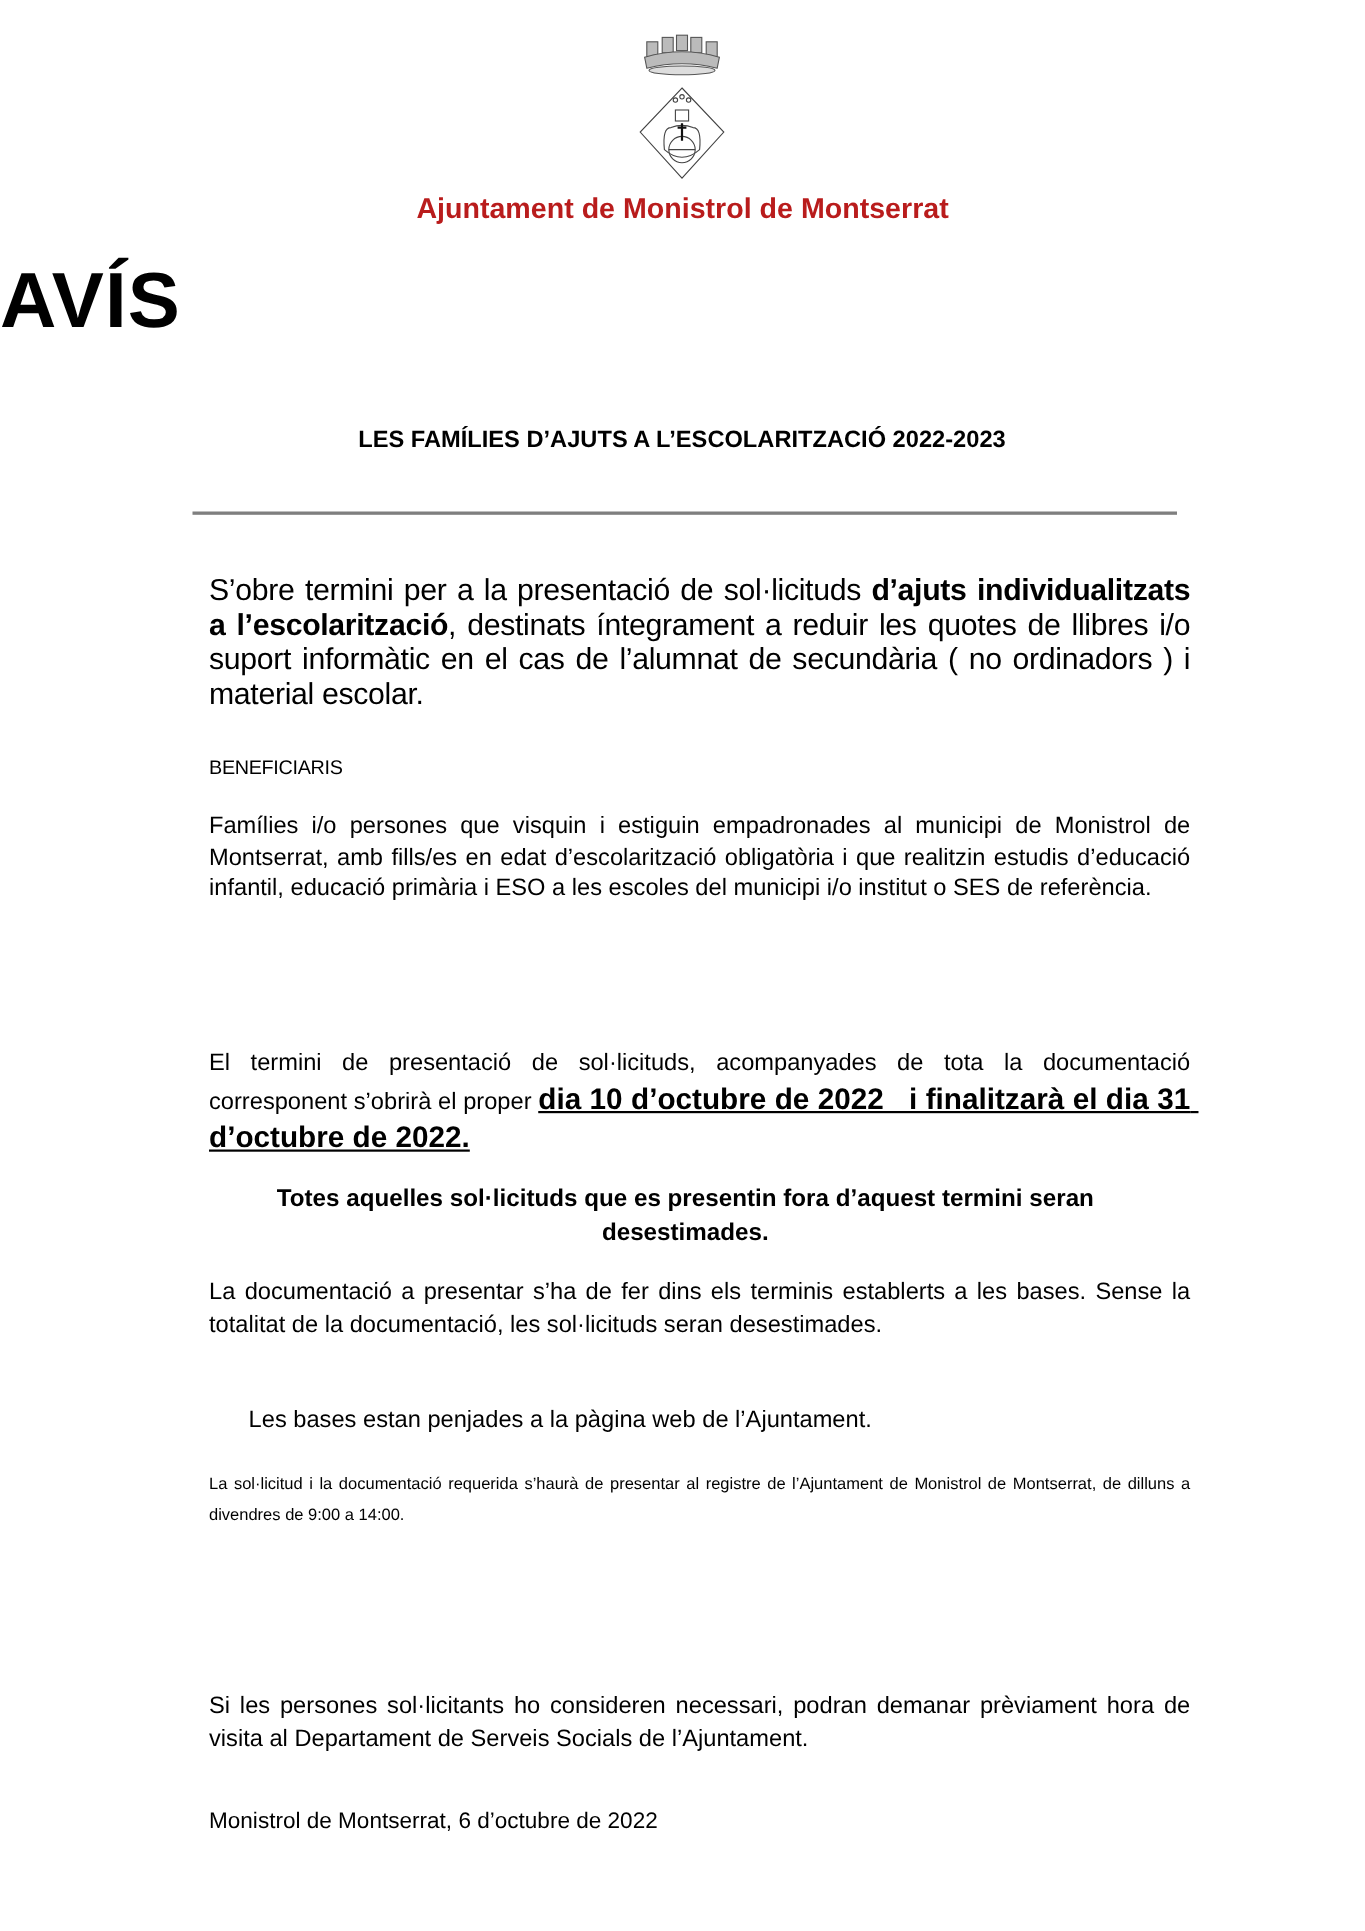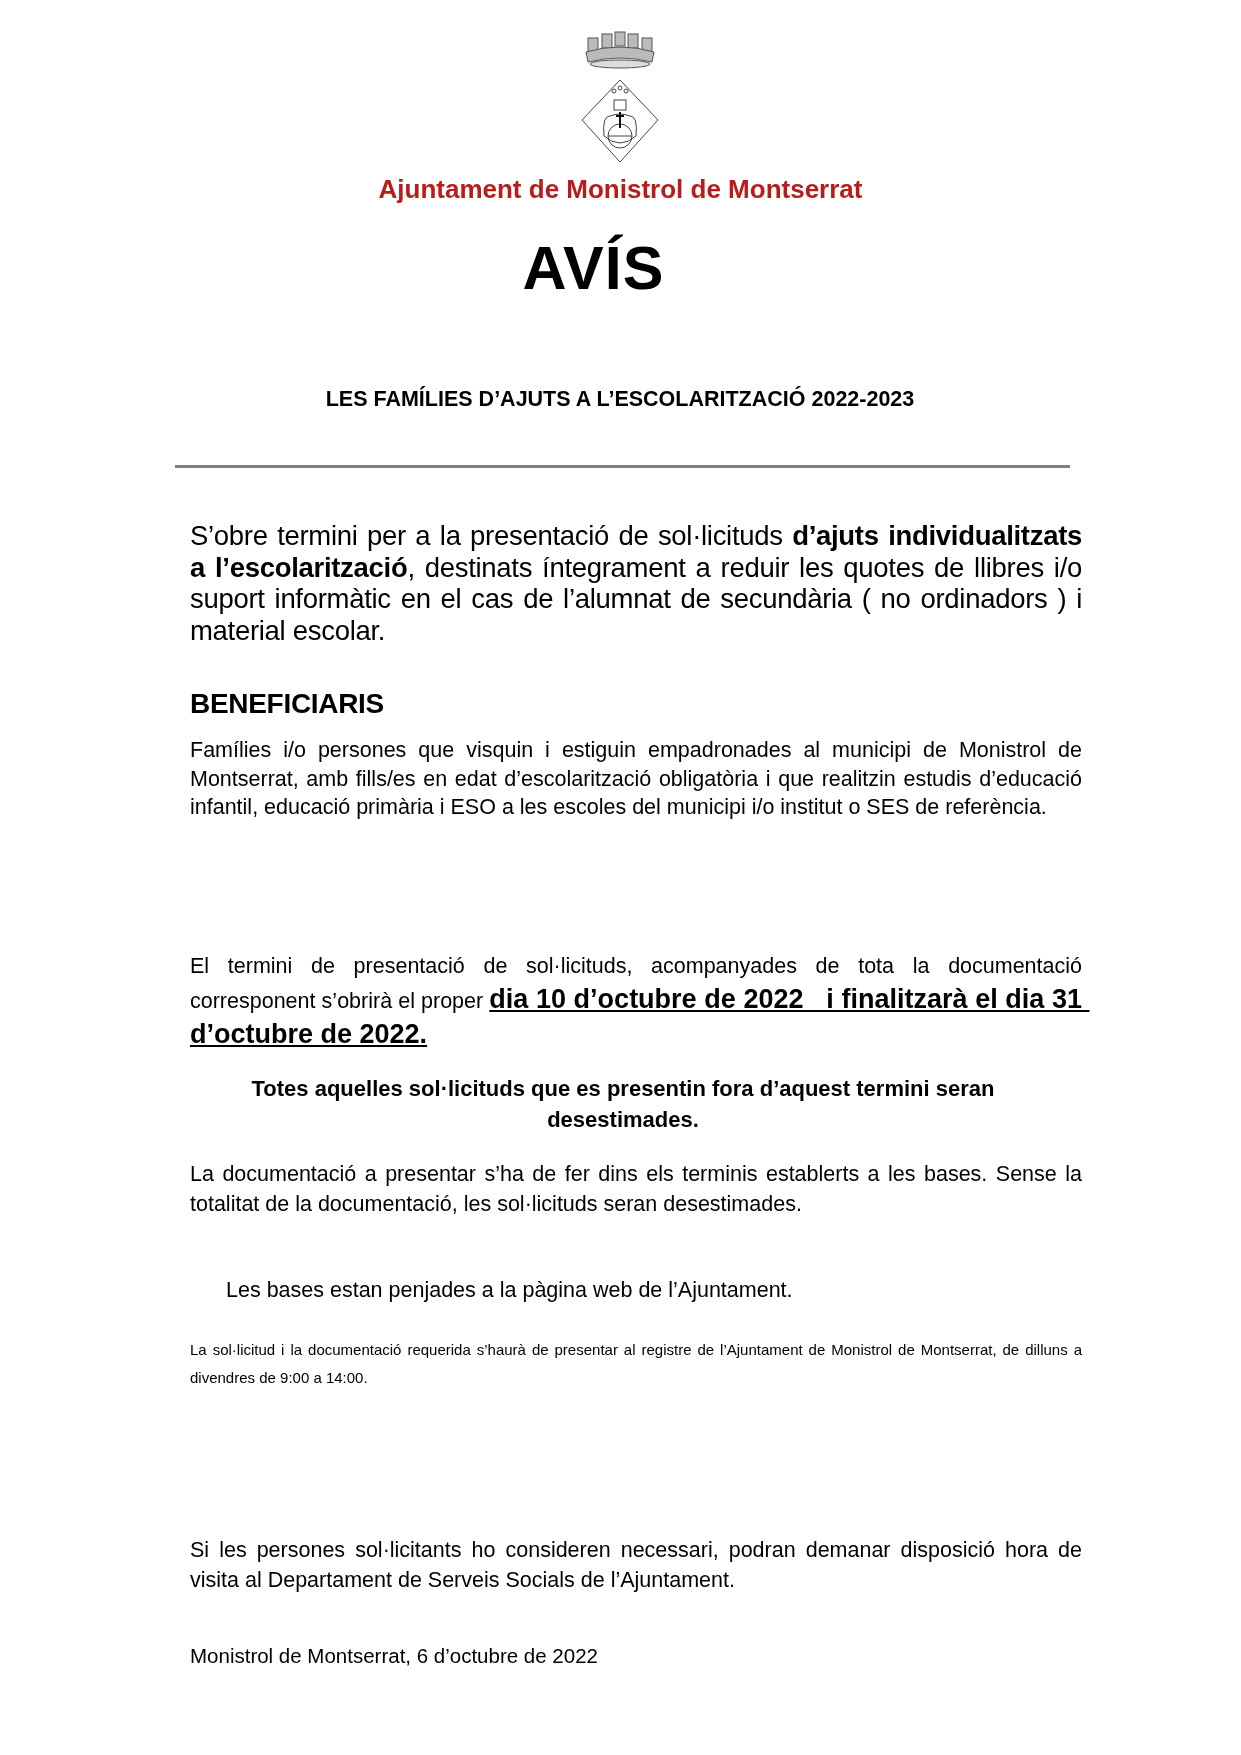--- a/index.html
+++ b/index.html
@@ -1,28 +1,28 @@
 <!DOCTYPE html>
 <html><head>
   <meta charset="utf-8">
   <style>
     html, body { margin: 0; padding: 0; background: #ffffff; }
     body { width: 1241px; height: 1755px; position: relative; overflow: hidden; color: #000; }
     .page { position: absolute; left: 0; top: 0; width: 1241px; height: 1755px; }
     .crest { position: absolute; left: 580px; top: 28px; width: 80px; height: 140px; }
     .org { position: absolute; left: 0; width: 1241px; top: 174px; text-align: center;
       font-family: "Liberation Sans", sans-serif; font-weight: bold; font-size: 26px; color: #b91c1c; }
-    .title { position: absolute; left: 0; width: 1187px; top: 238px; text-align: center;
-      font-family: "Liberation Sans", sans-serif; font-weight: bold; font-size: 61px; line-height: 1; letter-spacing: 1px; }
+    .title { position: absolute; left: 0; width: 1187px; top: 238px; 
+      font-family: "Liberation Sans", sans-serif; font-weight: bold; font-size: 71px; line-height: 1; letter-spacing: 1px; }
     .subtitle { position: absolute; left: 170px; width: 900px; top: 378px; text-align: center;
       font-family: "Liberation Sans", sans-serif; font-weight: bold; font-size: 21.5px; line-height: 42px; }
     .rule { position: absolute; left: 175px; width: 895px; top: 465px; height: 3px; background: #7f7f7f; }
     .text { position: absolute; left: 190px; width: 892px; font-family: "Liberation Sans Narrow", "Liberation Sans", sans-serif; }
     .intro { top: 520px; font-size: 27.5px; line-height: 31.5px; text-align: justify; letter-spacing: -0.3px; }
-    .h { font-family: "Liberation Sans", sans-serif; font-weight: bold; font-size: 28px; letter-spacing: -0.3px; }
+    .h { font-family: "Liberation Sans", sans-serif; font-weight: normal; font-size: 18px; letter-spacing: -0.3px; }
     .h-benef { top: 688px; }
     .benef { top: 736px; font-size: 21.5px; line-height: 28.5px; text-align: justify; }
     .h-term { top: 893px; }
     .term { top: 950px; font-size: 21.5px; line-height: 33px; text-align: justify; }
     .term .hl { font-weight: bold; font-size: 27px; text-decoration: underline; }
     .warn { top: 1073px; text-align: center; font-weight: bold; font-size: 22px; line-height: 31px; left: 177px; width: 892px; }
     .p1 { top: 1160px; font-size: 21.5px; line-height: 29.5px; text-align: justify; }
     .p2 { top: 1276px; font-size: 21.5px; line-height: 29.5px; margin-left: 36px; }
     .p3 { top: 1336px; font-size: 15px; line-height: 28px; text-align: justify; }
     .p4 { top: 1420px; font-size: 21.5px; line-height: 29.5px; text-align: justify; }
@@ -71,16 +71,16 @@
   <div class="text h h-benef">BENEFICIARIS</div>
   <div class="text benef">Famílies i/o persones que visquin i estiguin empadronades al municipi de Monistrol de Montserrat, amb fills/es en edat d’escolarització obligatòria i que realitzin estudis d’educació infantil, educació primària i ESO a les escoles del municipi i/o institut o SES de referència.</div>
 
   <div class="text term"><span>El termini de presentació de sol·licituds, acompanyades de tota la documentació corresponent s’obrirà el proper </span><span class="hl">dia 10 d’octubre de 2022   i finalitzarà el dia 31 d’octubre de 2022.</span></div>
 
   <div class="text warn">Totes aquelles sol·licituds que es presentin fora d’aquest termini seran desestimades.</div>
 
   <div class="text p1">La documentació a presentar s’ha de fer dins els terminis establerts a les bases. Sense la totalitat de la documentació, les sol·licituds seran desestimades.</div>
   <div class="text p2">Les bases estan penjades a la pàgina web de l’Ajuntament.</div>
   <div class="text p3">La  sol·licitud i la documentació requerida s’haurà de presentar al registre de l’Ajuntament de Monistrol de Montserrat, de dilluns a divendres de 9:00 a 14:00.</div>
-  <div class="text p5">Si les persones sol·licitants ho consideren necessari, podran demanar disposició hora de visita al Departament de Serveis Socials de l’Ajuntament.</div>
+  <div class="text p5">Si les persones sol·licitants ho consideren necessari, podran demanar prèviament hora de visita al Departament de Serveis Socials de l’Ajuntament.</div>
 
   <div class="text sign">Monistrol de Montserrat,  6 d’octubre de 2022</div>
 </div>
 
 </body></html>

